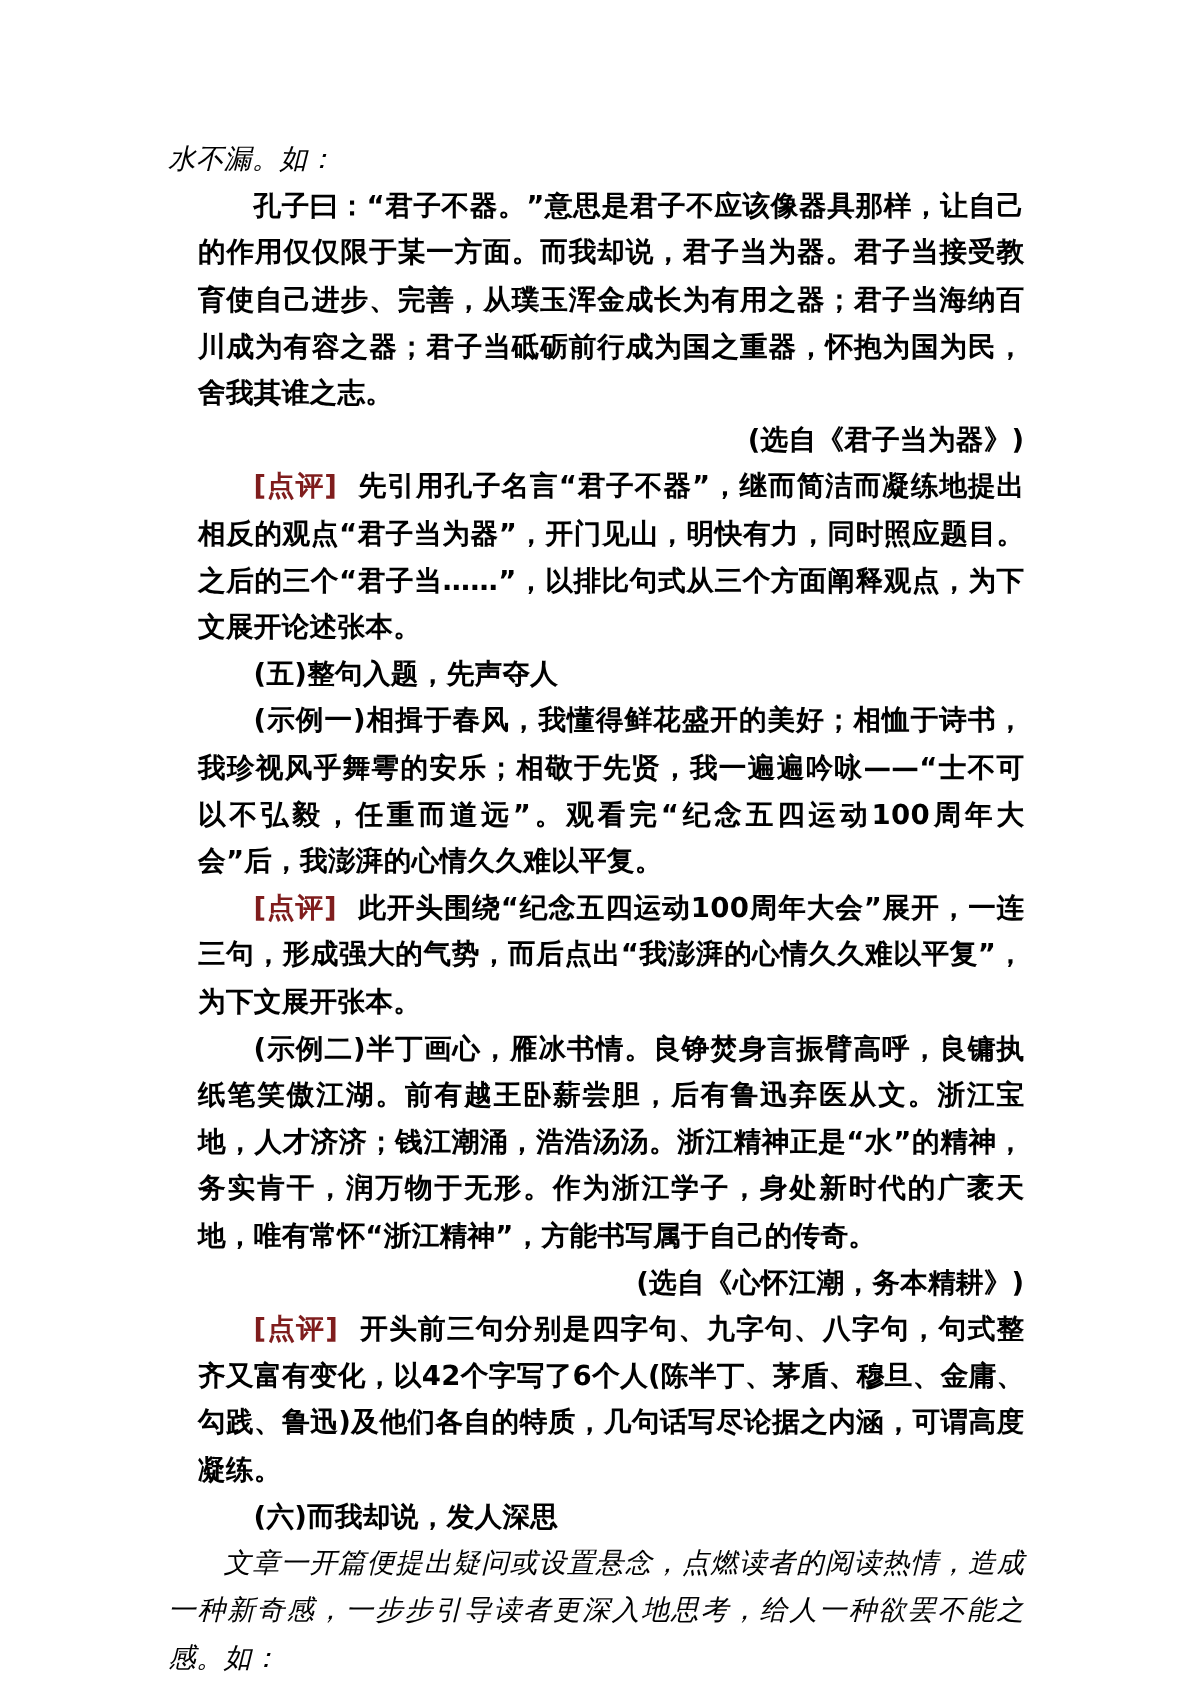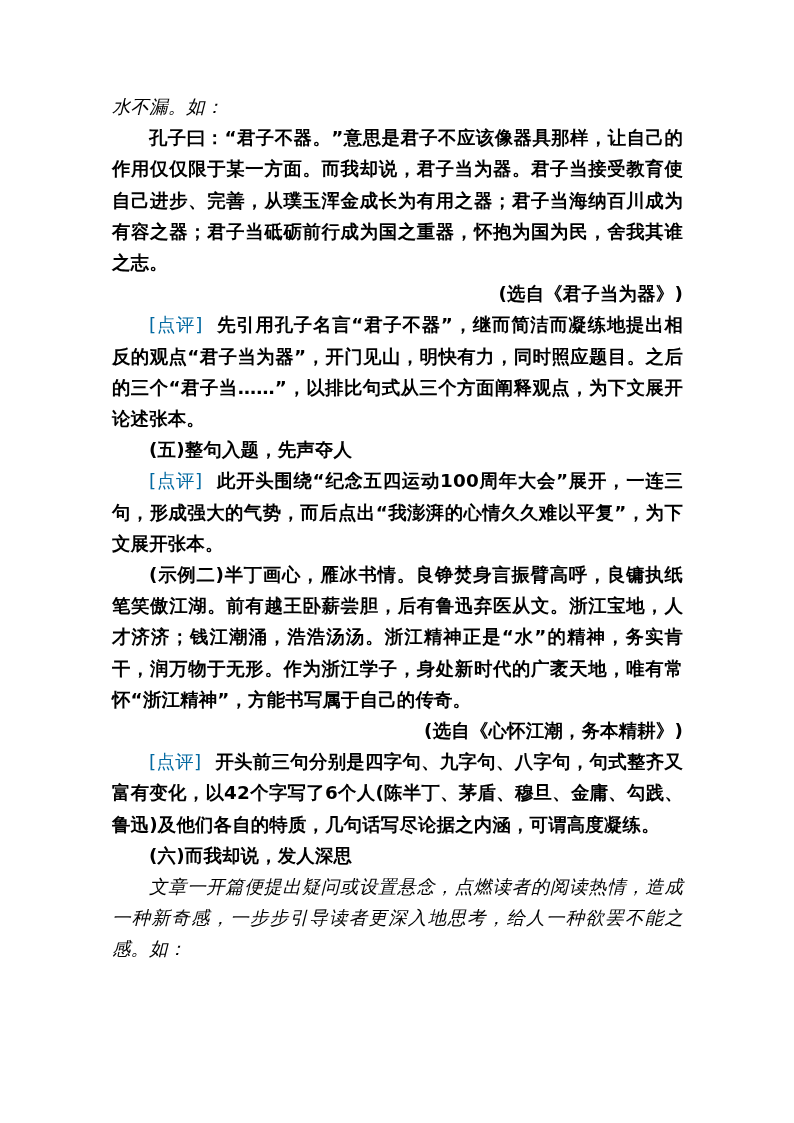--- a/index.html
+++ b/index.html
@@ -24,48 +24,49 @@
   .para {
     margin: 0;
     font-size: 18.4px;
     line-height: 31.2px;
     text-align: justify;
     text-align-last: left;
     letter-spacing: 0.2px;
     word-break: break-all;
   }
   .indent { text-indent: 37px; }
-  .bold { font-weight: bold; }
+  .bold { font-weight: bold; margin-left: 20px; }
   .normal { font-weight: normal; font-style: italic; }
   .source {
     text-align: center;
     text-align-last: right;
     font-weight: bold;
   }
   .label {
-    color: #0369a1;
-    font-weight: normal;
+    color: #7f1d1d;
+    font-weight: bold;
     margin-right: 14px;
   }
 </style>
 </head>
 <body>
 
 <div class="page">
   <p class="para normal">水不漏。如：</p>
 
   <p class="para bold indent">孔子曰：“君子不器。”意思是君子不应该像器具那样，让自己的作用仅仅限于某一方面。而我却说，君子当为器。君子当接受教育使自己进步、完善，从璞玉浑金成长为有用之器；君子当海纳百川成为有容之器；君子当砥砺前行成为国之重器，怀抱为国为民，舍我其谁之志。</p>
 
   <p class="para source">(选自《君子当为器》)</p>
 
   <p class="para bold indent"><span class="label">[点评]</span><span>先引用孔子名言“君子不器”，继而简洁而凝练地提出相反的观点“君子当为器”，开门见山，明快有力，同时照应题目。之后的三个“君子当……”，以排比句式从三个方面阐释观点，为下文展开论述张本。</span></p>
 
   <p class="para bold indent">(五)整句入题，先声夺人</p>
 
 
+  <p class="para bold indent">(示例一)相揖于春风，我懂得鲜花盛开的美好；相恤于诗书，我珍视风乎舞雩的安乐；相敬于先贤，我一遍遍吟咏——“士不可以不弘毅，任重而道远”。观看完“纪念五四运动100周年大会”后，我澎湃的心情久久难以平复。</p>
 
 
   <p class="para bold indent"><span class="label">[点评]</span><span>此开头围绕“纪念五四运动100周年大会”展开，一连三句，形成强大的气势，而后点出“我澎湃的心情久久难以平复”，为下文展开张本。</span></p>
 
   <p class="para bold indent">(示例二)半丁画心，雁冰书情。良铮焚身言振臂高呼，良镛执纸笔笑傲江湖。前有越王卧薪尝胆，后有鲁迅弃医从文。浙江宝地，人才济济；钱江潮涌，浩浩汤汤。浙江精神正是“水”的精神，务实肯干，润万物于无形。作为浙江学子，身处新时代的广袤天地，唯有常怀“浙江精神”，方能书写属于自己的传奇。</p>
 
   <p class="para source">(选自《心怀江潮，务本精耕》)</p>
 
   <p class="para bold indent"><span class="label">[点评]</span><span>开头前三句分别是四字句、九字句、八字句，句式整齐又富有变化，以42个字写了6个人(陈半丁、茅盾、穆旦、金庸、勾践、鲁迅)及他们各自的特质，几句话写尽论据之内涵，可谓高度凝练。</span></p>
 

